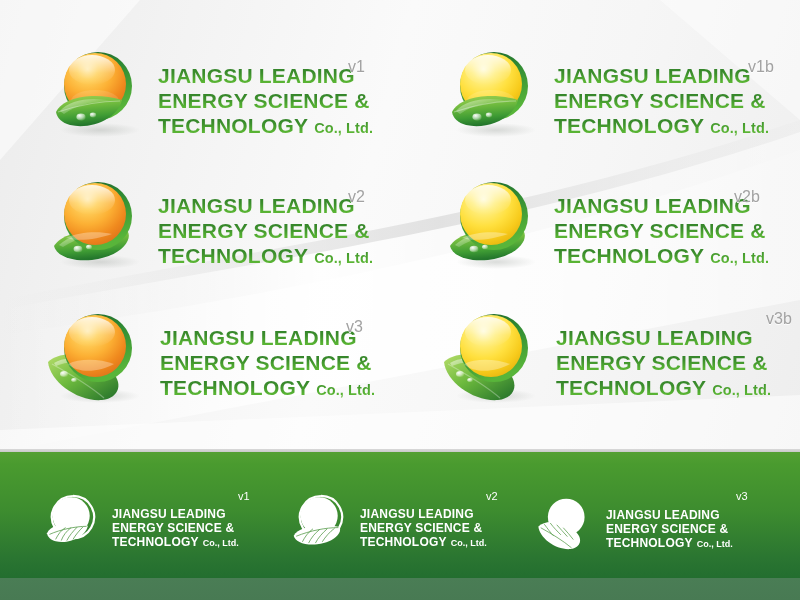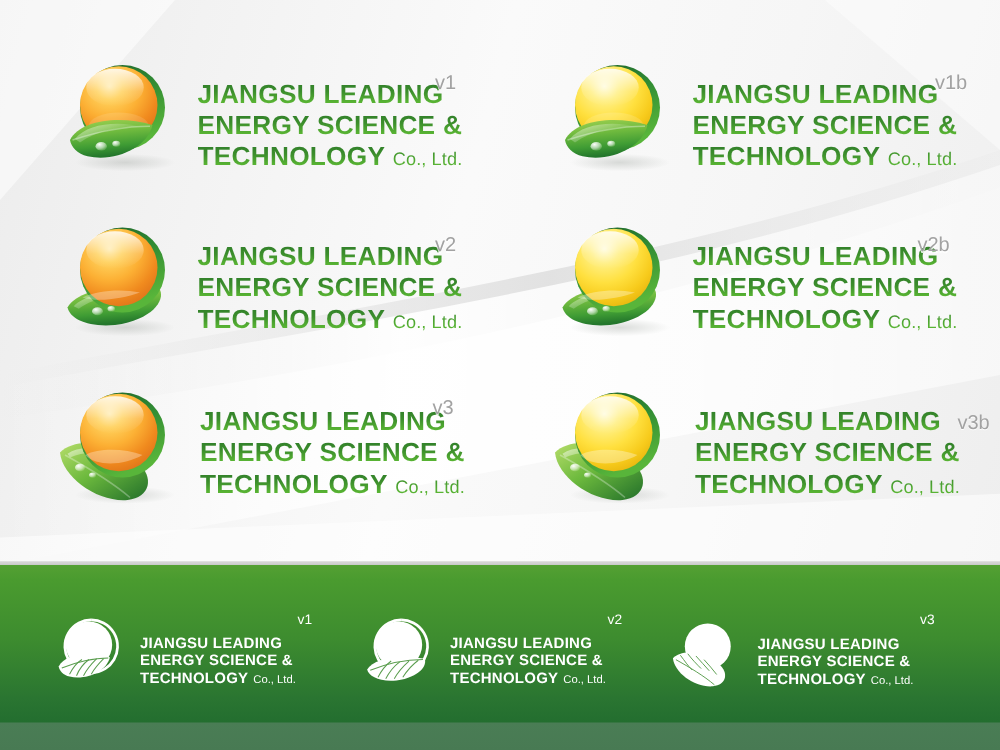--- a/index.html
+++ b/index.html
@@ -40,21 +40,21 @@
   .wm-line{
     font-weight:bold;
     letter-spacing:.2px;
     white-space:nowrap;
     line-height:1.0;
     background:linear-gradient(180deg,#2f7d2a 0%,#3c8e2c 40%,#57b233 78%,#63bb38 100%);
     -webkit-background-clip:text;background-clip:text;
     color:transparent;-webkit-text-fill-color:transparent;
   }
   .wm-suffix{
-    font-weight:normal;
+    font-weight:bold;
     background:linear-gradient(180deg,#3d8f2c 0%,#57b233 70%,#63bb38 100%);
     -webkit-background-clip:text;background-clip:text;
     color:transparent;-webkit-text-fill-color:transparent;
   }
   .ver{
     position:absolute;font-weight:normal;color:#a2a2a2;
     text-shadow:0 1px 0 rgba(255,255,255,.85);
   }
 
   
@@ -320,21 +320,21 @@
       </svg>
     </div>
     <div class="wordmark" style="margin-left:8px;">
       <div class="wm-line wm-l1">JIANGSU LEADING</div>
       <div class="wm-line wm-l2">ENERGY SCIENCE &amp;</div>
       <div class="wm-row wm-l3">
         <span class="wm-line">TECHNOLOGY</span>
         <span class="wm-suffix">Co., Ltd.</span>
       </div>
     </div>
-    <span class="ver" style="left:292px;top:24px;padding-left:34px;">v3b</span>
+    <span class="ver" style="left:292px;top:4px;padding-left:34px;">v3b</span>
   </div>
 
   <div class="lockup mini" style="left:42px;top:492px;">
     <div class="mark">
       <svg width="62" height="60" viewBox="0 0 100 96">
         <path d="M50,6 A34,34 0 1,1 49.9,6 Z" fill="none"></path>
         <path d="M50,6 a34,34 0 1,1 -0.1,0" fill="none" stroke="#ffffff" stroke-width="3.5"></path>
         <circle cx="47" cy="38" r="30" fill="#ffffff"></circle>
         <path d="M8,66 C16,50 48,46 74,54 C70,72 44,84 22,79 C14,77 9,72 8,66 Z" fill="#ffffff"></path>
         <g stroke="#3d8c2f" stroke-width="1.3" fill="none" opacity=".85">

